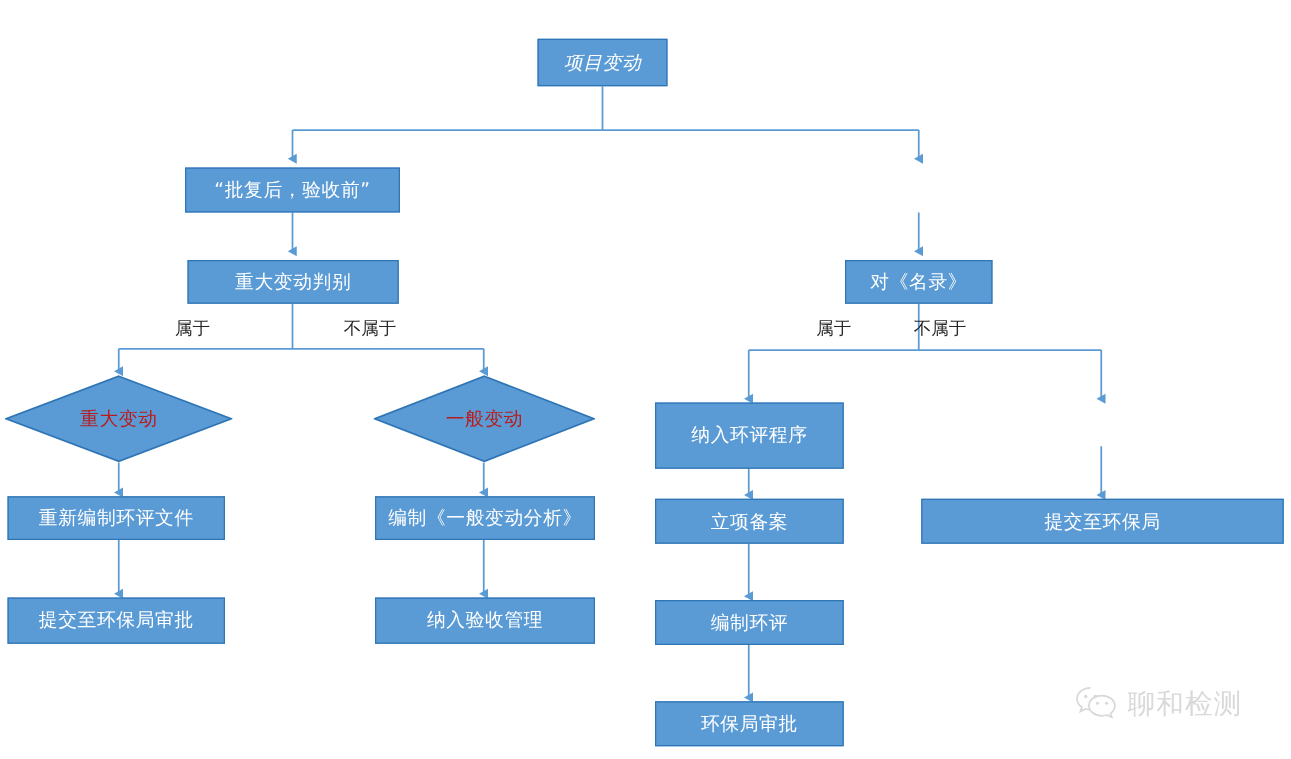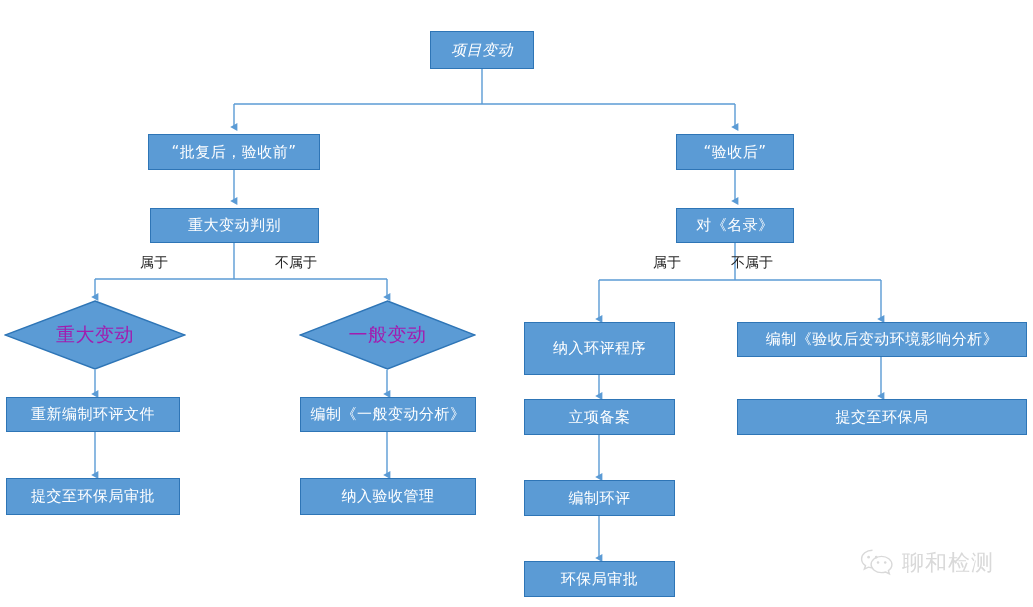--- a/index.html
+++ b/index.html
@@ -35,22 +35,22 @@
     display: flex;
     align-items: center;
     justify-content: center;
   }
   .diamond-shape {
     position: absolute;
     inset: 0;
   }
   .diamond-label {
     position: relative;
-    color: #a21caf;
-    font-size: 19px;
+    color: #b91c1c;
+    font-size: 15px;
     letter-spacing: 0.5px;
     white-space: nowrap;
     z-index: 2;
   }
   .edge-label {
     position: absolute;
     color: #262626;
     font-size: 14px;
     white-space: nowrap;
   }
@@ -115,21 +115,20 @@
       <path d="M599,357 L599,396" marker-end="url(#arrow)"></path>
       <path d="M599,435 L599,477" marker-end="url(#arrow)"></path>
       <path d="M599,516 L599,558" marker-end="url(#arrow)"></path>
 
       <path d="M881,357 L881,396" marker-end="url(#arrow)"></path>
     </g>
   </svg>
 
   <div class="node" style="left:430px;top:31px;width:104px;height:38px;font-style:italic;">项目变动</div>
   <div class="node" style="left:148px;top:134px;width:172px;height:36px;">“批复后，验收前”</div>
-  <div class="node" style="left:676px;top:134px;width:118px;height:36px;">“验收后”</div>
   <div class="node" style="left:150px;top:208px;width:169px;height:35px;">重大变动判别</div>
   <div class="node" style="left:676px;top:208px;width:118px;height:35px;">对《名录》</div>
 
   <div class="diamond-wrap" style="left:4px;top:300px;width:182px;height:70px;">
     <svg class="diamond-shape" viewBox="0 0 182 70" preserveAspectRatio="none">
       <polygon points="91,1 181,35 91,69 1,35" fill="#5b9bd5" stroke="#2e75b6" stroke-width="1.4"></polygon>
     </svg>
     <span class="diamond-label">重大变动</span>
   </div>
 
@@ -139,21 +138,20 @@
     </svg>
     <span class="diamond-label">一般变动</span>
   </div>
 
   <div class="node" style="left:6px;top:397px;width:174px;height:35px;">重新编制环评文件</div>
   <div class="node" style="left:300px;top:397px;width:176px;height:35px;">编制《一般变动分析》</div>
   <div class="node" style="left:6px;top:478px;width:174px;height:37px;">提交至环保局审批</div>
   <div class="node" style="left:300px;top:478px;width:176px;height:37px;">纳入验收管理</div>
 
   <div class="node" style="left:524px;top:322px;width:151px;height:53px;">纳入环评程序</div>
-  <div class="node" style="left:737px;top:322px;width:290px;height:35px;">编制《验收后变动环境影响分析》</div>
   <div class="node" style="left:524px;top:399px;width:151px;height:36px;">立项备案</div>
   <div class="node" style="left:737px;top:399px;width:290px;height:36px;">提交至环保局</div>
   <div class="node" style="left:524px;top:480px;width:151px;height:36px;">编制环评</div>
   <div class="node" style="left:524px;top:561px;width:151px;height:36px;">环保局审批</div>
 
   <div class="edge-label" style="left:140px;top:254px;">属于</div>
   <div class="edge-label" style="left:275px;top:254px;">不属于</div>
   <div class="edge-label" style="left:653px;top:254px;">属于</div>
   <div class="edge-label" style="left:731px;top:254px;">不属于</div>
 

